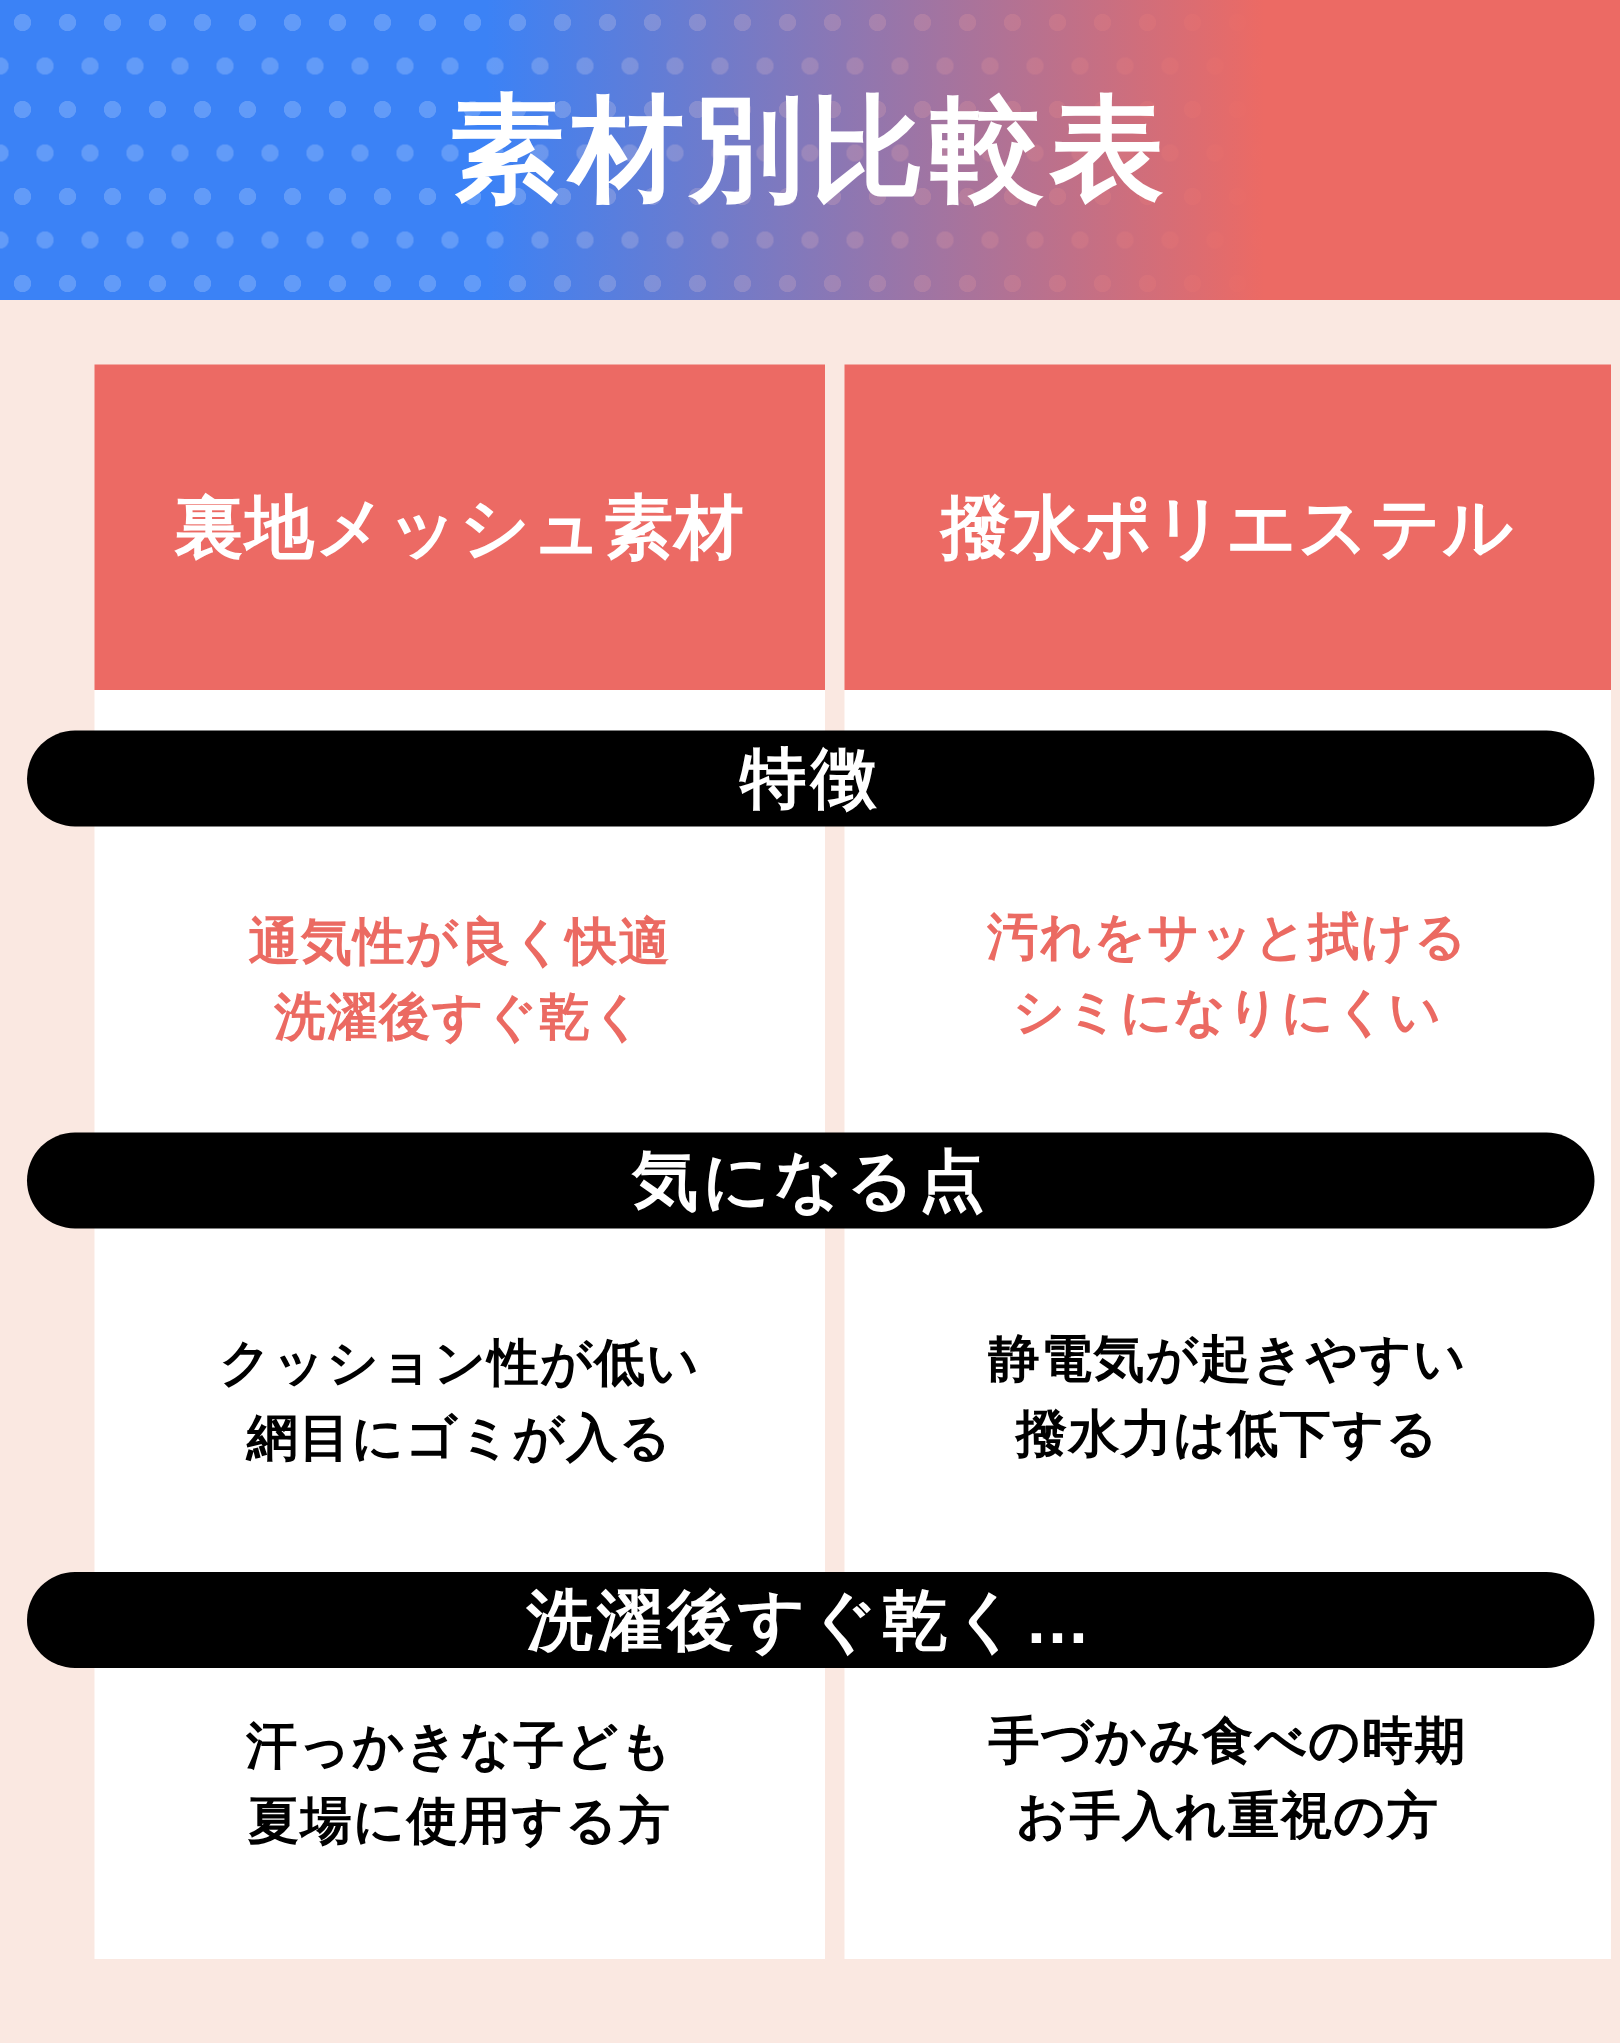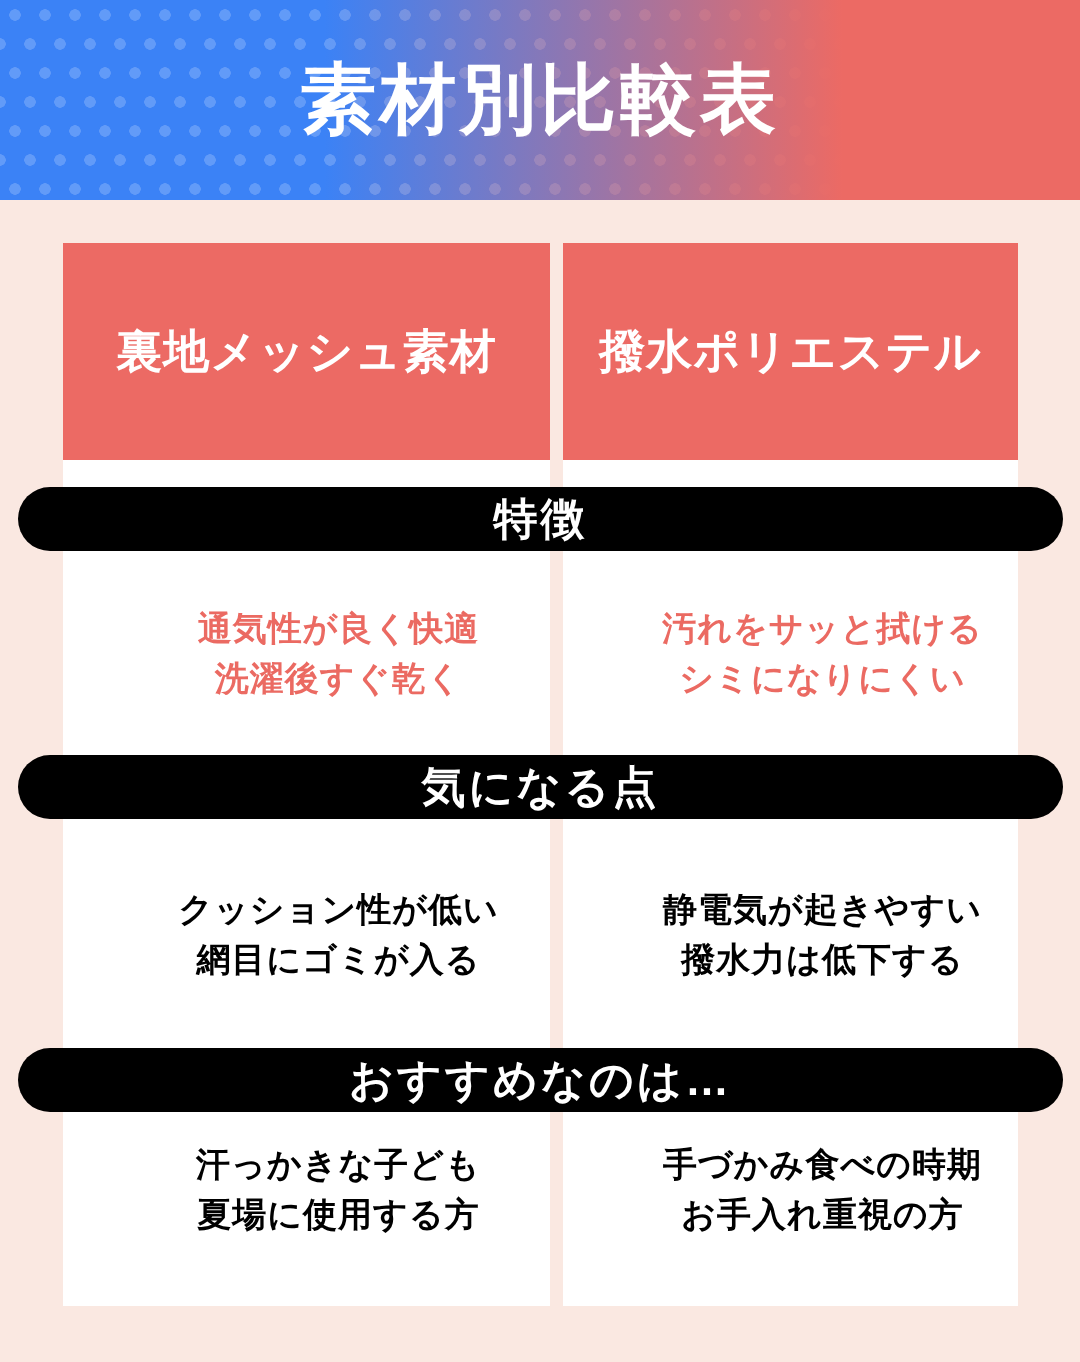--- a/index.html
+++ b/index.html
@@ -38,21 +38,21 @@
 
   
   .col-header{
     top:243px;height:217px;
     background:#EC6A64;
     display:flex;align-items:center;justify-content:center;
     color:#FFFFFF;font-size:46px;letter-spacing:1px;
     text-align:center;
   }
   .col-left{left:63px;width:487px;}
-  .col-right{left:563px;width:455px;}
+  .col-right{left:563px;width:511px;font-family:Liberation Mono, monospace;}
 
   
   .card{
     top:460px;height:846px;
     background:#FFFFFF;
   }
 
   
   .band{
     left:18px;width:1045px;height:64px;
@@ -64,21 +64,20 @@
   }
   .band-features{top:487px;}
   .band-concerns{top:755px;}
   .band-recommend{top:1048px;}
 
   
   .cell{
     display:flex;flex-direction:column;align-items:center;justify-content:center;
     text-align:center;font-size:34px;letter-spacing:1px;
     z-index:1;
-    padding-left:32px;
   }
   .cell .line{line-height:50px;height:50px;white-space:nowrap;}
   .row-1{top:551px;height:204px;}
   .row-2{top:820px;height:228px;}
   .row-3{top:1068px;height:194px;margin-top:24px;}
   .accent{color:#EB6A62;}
   .dark{color:#000000;}
 </style>
 </head>
 <body>
@@ -110,21 +109,21 @@
 
 <div class="abs cell row-2 col-left dark">
   <div class="line">クッション性が低い</div>
   <div class="line">網目にゴミが入る</div>
 </div>
 <div class="abs cell row-2 col-right dark">
   <div class="line">静電気が起きやすい</div>
   <div class="line">撥水力は低下する</div>
 </div>
 
-<div class="abs band band-recommend">おすすめなのは…</div>
+<div class="abs band band-recommend">洗濯後すぐ乾く…</div>
 
 <div class="abs cell row-3 col-left dark">
   <div class="line">汗っかきな子ども</div>
   <div class="line">夏場に使用する方</div>
 </div>
 <div class="abs cell row-3 col-right dark">
   <div class="line">手づかみ食べの時期</div>
   <div class="line">お手入れ重視の方</div>
 </div>
 

